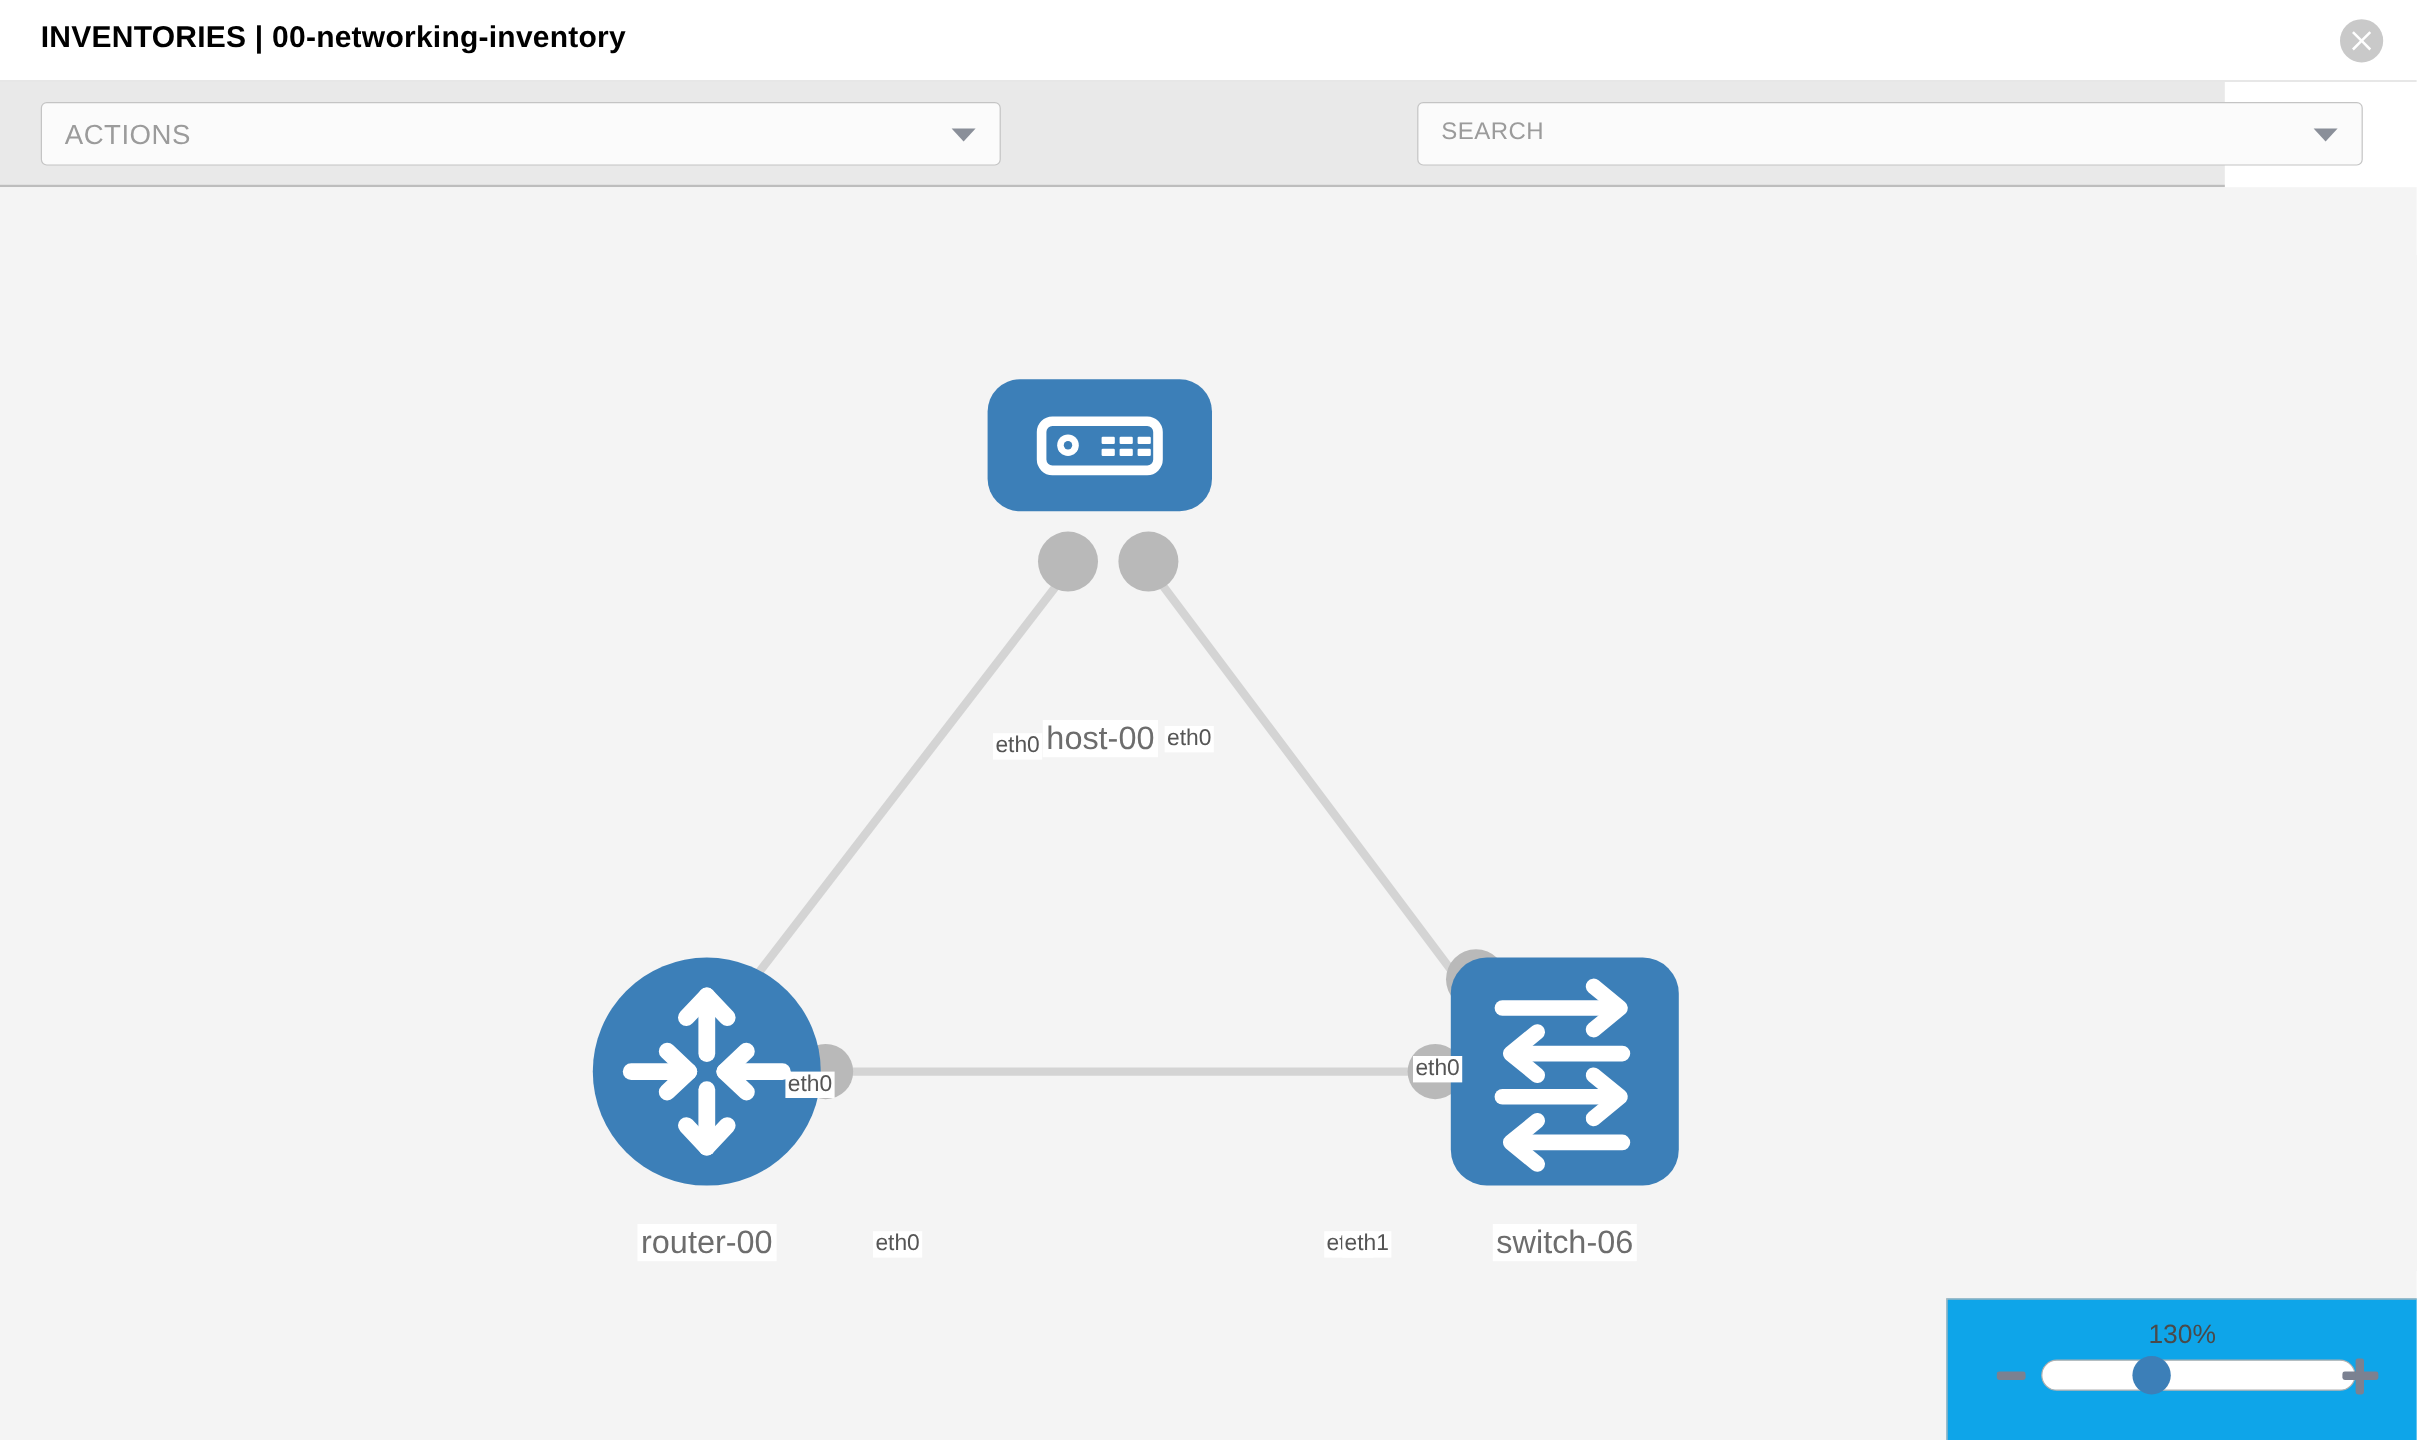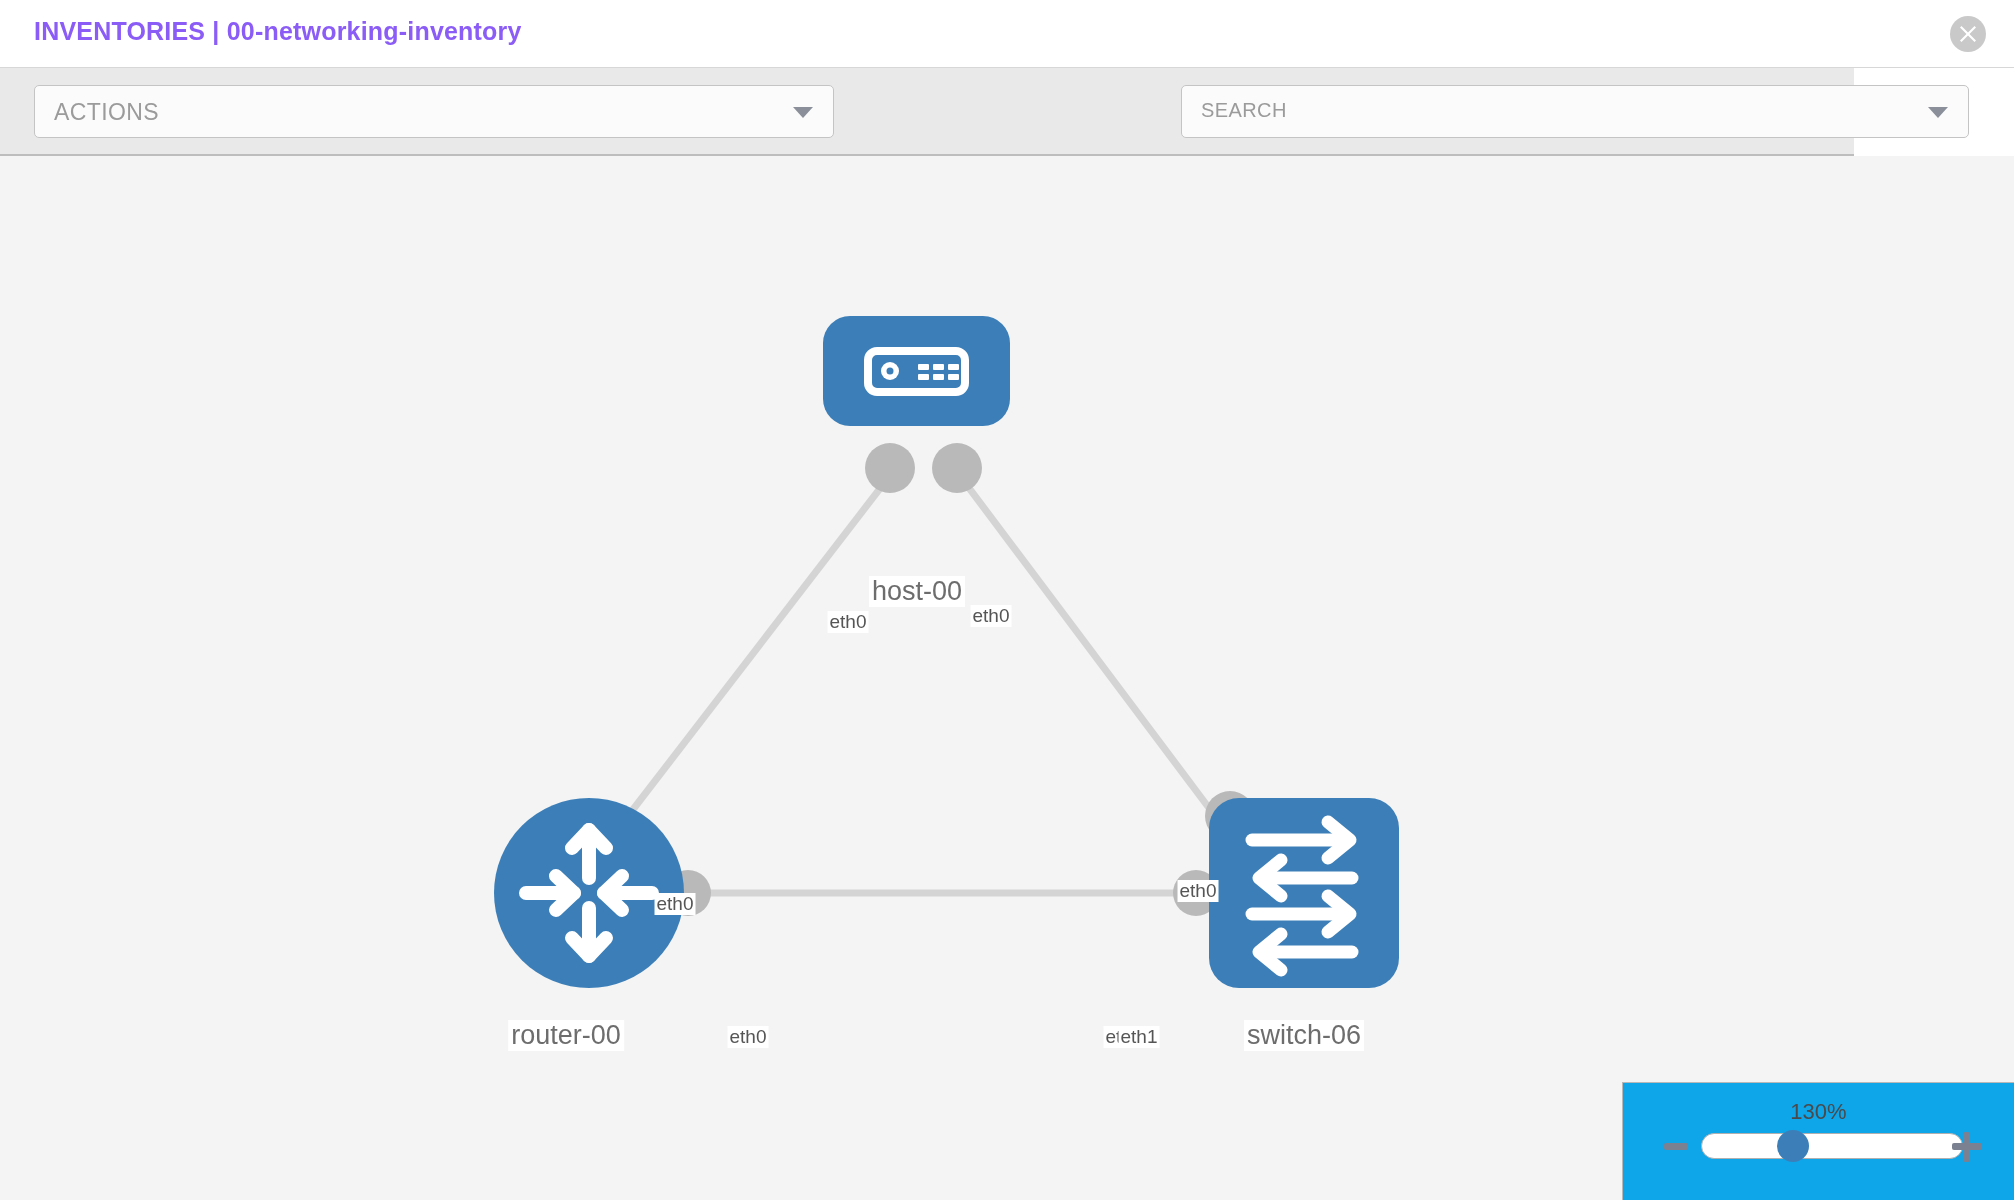--- a/index.html
+++ b/index.html
@@ -28,21 +28,21 @@
     background: #ffffff;
     border-bottom: 1px solid #d7d7d7;
     box-sizing: border-box;
   }
   .header-title {
     position: absolute;
     left: 34px;
     top: 17px;
     font-size: 25px;
     font-weight: bold;
-    color: #8b5cf6;
+    color: #000000;
     letter-spacing: 0.2px;
     white-space: nowrap;
   }
   .close-btn {
     position: absolute;
     right: 28px;
     top: 16px;
     width: 36px;
     height: 36px;
     border-radius: 50%;
@@ -340,22 +340,22 @@
     </svg>
 
     <div class="iface-label" style="left:848px; top:455px;">eth0</div>
     <div class="iface-label" style="left:991px; top:449px;">eth0</div>
     <div class="iface-label" style="left:675px; top:737px;">eth0</div>
     <div class="iface-label" style="left:1198px; top:724px;">eth0</div>
     <div class="iface-label" style="left:748px; top:870px;">eth0</div>
     <div class="iface-label" style="left:1124px; top:870px;">eth0</div>
     <div class="iface-label" style="left:1139px; top:870px;">eth1</div>
 
-    <div class="node-label" style="left:917px;  top:420px;">host-00</div>
-    <div class="node-label" style="left:566px;  top:864px;">router-00</div>
+    <div class="node-label" style="left:917px;  top:444px;">host-00</div>
+    <div class="node-label" style="left:589px;  top:864px;">router-00</div>
     <div class="node-label" style="left:1304px; top:864px;">switch-06</div>
 
   </div>
 
   <div class="zoom-panel">
     <div class="zoom-level">130%</div>
     <div class="zoom-minus"></div>
     <div class="zoom-track"></div>
     <div class="zoom-handle"></div>
     <div class="zoom-plus"></div>

